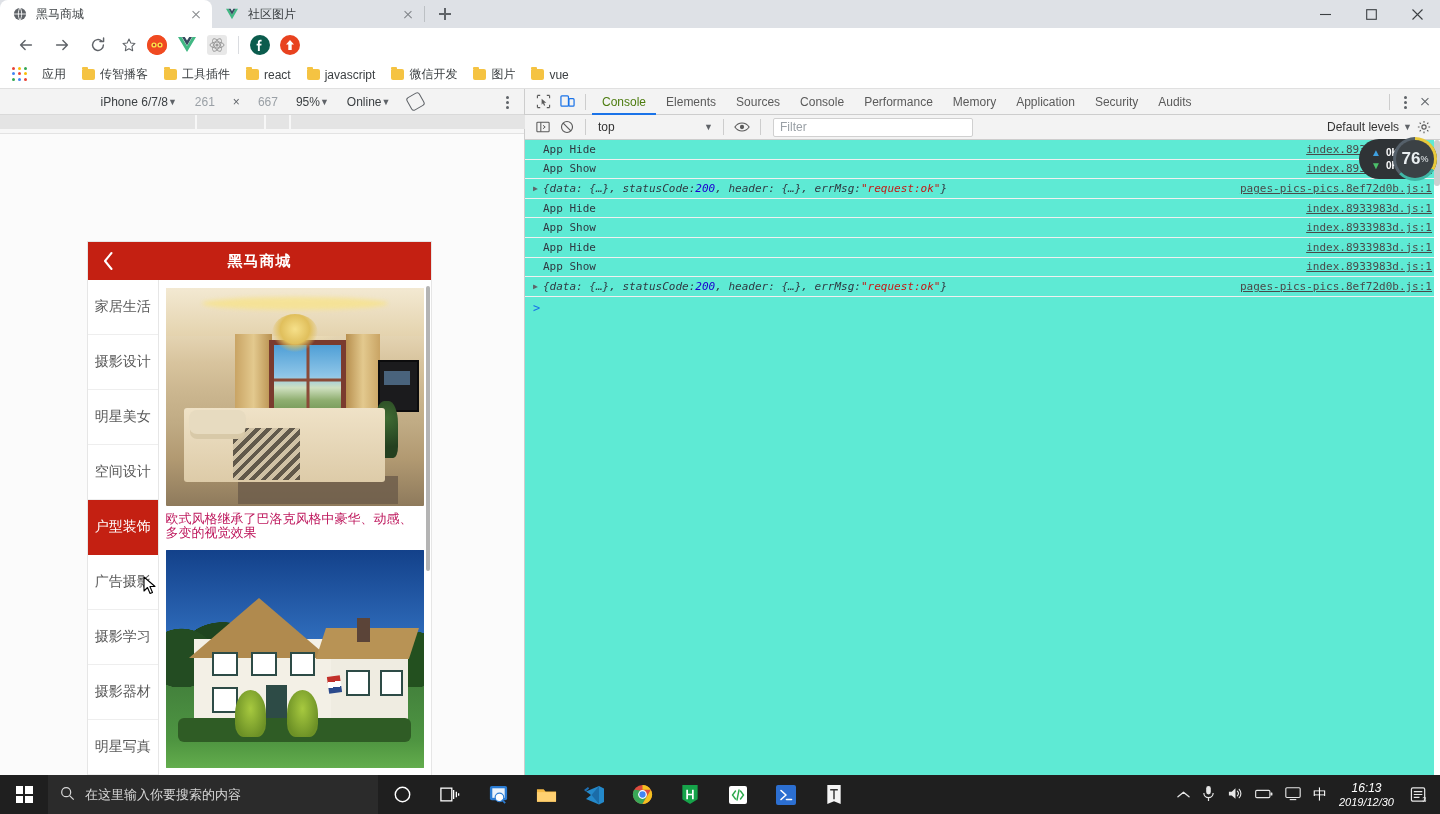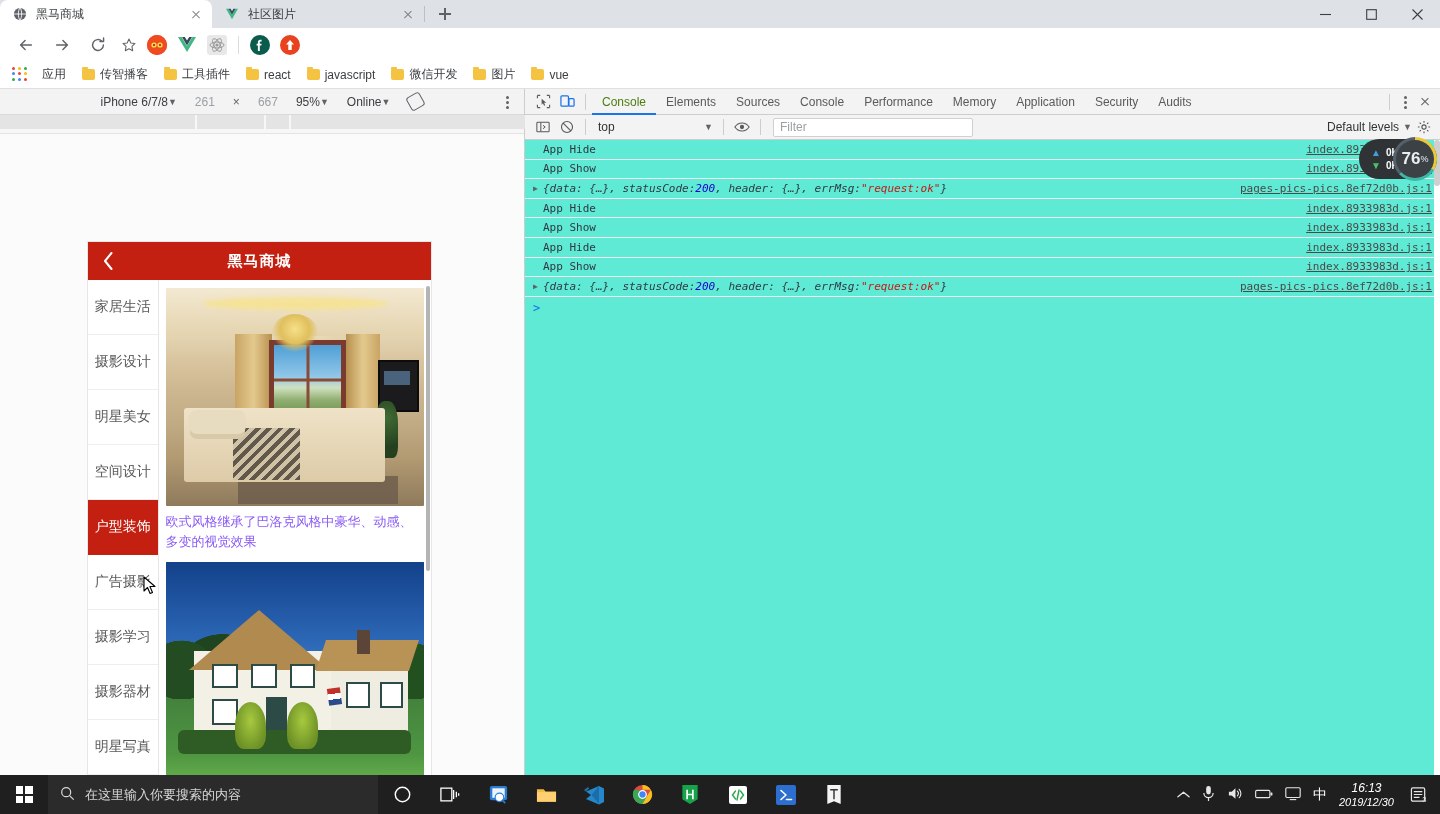--- a/index.html
+++ b/index.html
@@ -117,21 +117,21 @@
   .cat-list { width:92px; height:100%; background:#fff; border-right:1px solid #e6e6e6; overflow:hidden; }
   .cat {
     height:55px; display:flex; align-items:center; justify-content:center;
     font-size:14px; color:#5a5a5a; border-bottom:1px solid #eee; background:#fff;
   }
   .cat.active { background:#c42012; color:#fff; border-bottom-color:#c42012;}
 
   .pic-list { flex:1 1 auto; height:100%; position:relative; overflow:hidden; background:#fff; padding:0 7px;}
   .pic-card { padding-top:8px; }
   .pic-img { width:100%; height:218px; border-radius:1px; position:relative; overflow:hidden; }
-  .pic-caption { font-size:13px; line-height:20px; color:#8b5cf6; padding:6px 0 10px 0; }
+  .pic-caption { font-size:13px; line-height:14px; color:#be185d; padding:6px 0 10px 0; }
 
   
   .photo-room {
     background:
       radial-gradient(ellipse 70px 40px at 52% 14%, rgba(255,240,190,.95), rgba(255,240,190,0) 70%),
       linear-gradient(to bottom, #efe2c6 0%, #e8d9b9 18%, #d8c49e 34%, #cbb68f 48%, #c0ab84 62%, #b29a72 78%, #8e7a5c 100%);
     position:relative;
   }
   .photo-room .ceiling { position:absolute; left:0; top:0; width:100%; height:22%; background:linear-gradient(#f3e9d2,#e4d3ae); }
   .photo-room .ceiling-glow { position:absolute; left:14%; top:4%; width:72%; height:6%; background:#f7e38c; border-radius:50%; filter:blur(2px); opacity:.8;}

